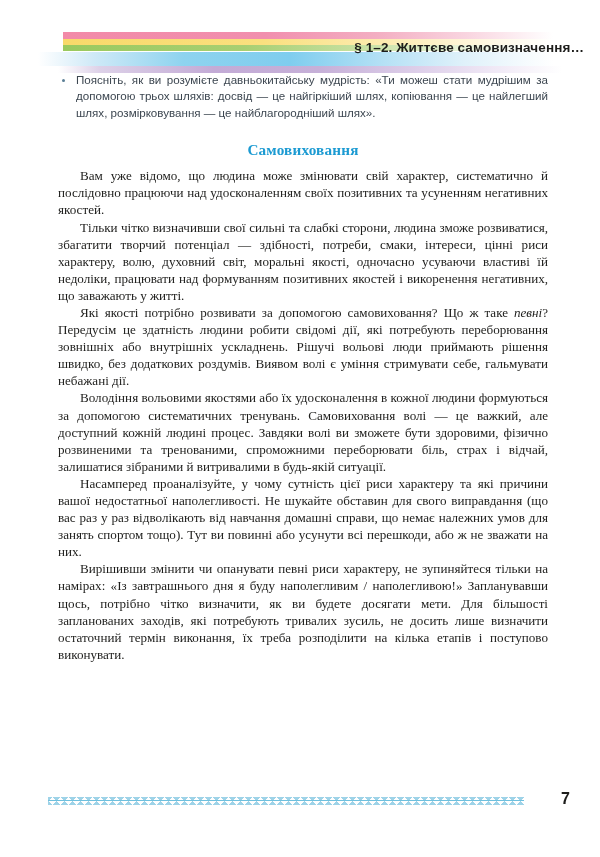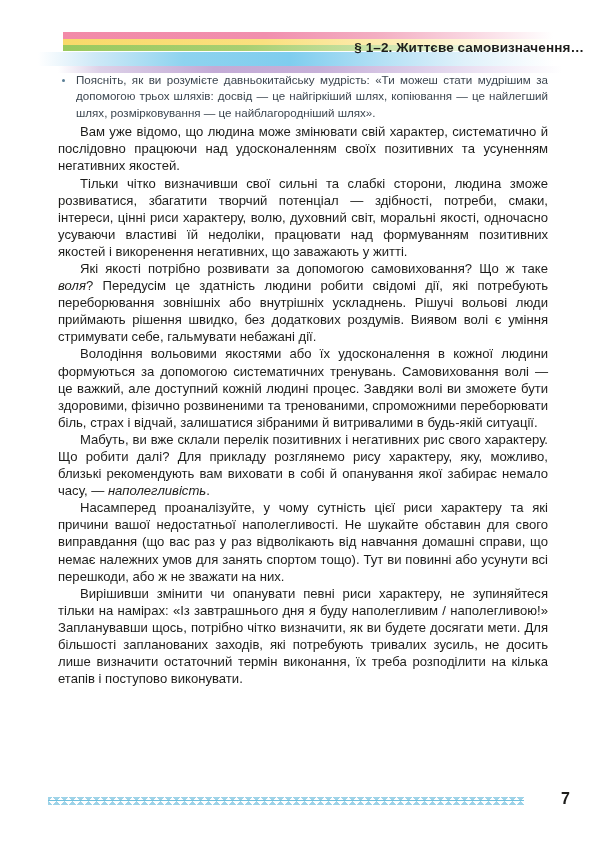--- a/index.html
+++ b/index.html
@@ -136,21 +136,21 @@
     font-family: "Liberation Serif", serif;
     font-weight: bold;
     font-size: 15.2px;
     color: #1b9ad2;
     margin: 20px 0 8px 0;
     letter-spacing: 0.2px;
   }
 
   
   .body-par {
-    font-family: Liberation Sans, sans-serif;
+    font-family: Liberation Serif, serif;
     font-size: 13.1px;
     line-height: 17.1px;
     text-align: justify;
     text-indent: 22px;
     margin: 0;
     color: #1d1d1b;
     hyphens: auto;
   }
   .body-par em {
     font-style: italic;
@@ -214,27 +214,27 @@
 
 <div class="content">
 
   <ul class="task-list">
     <li class="task-item">
       <span class="task-bullet"></span>
       <span>Поясніть, як ви розумієте давньокитайську мудрість: «Ти можеш стати мудрішим за допомогою трьох шляхів: досвід — це найгіркіший шлях, копіювання — це найлегший шлях, розмірковування — це найблагородніший шлях».</span>
     </li>
   </ul>
 
+  <h2 class="section-heading">Самовиховання</h2>
 
   <div>
     <p class="body-par">Вам уже відомо, що людина може змінювати свій характер, систематично й послідовно працюючи над удосконаленням своїх позитивних та усуненням негативних якостей.</p>
     <p class="body-par">Тільки чітко визначивши свої сильні та слабкі сторони, людина зможе розвиватися, збагатити творчий потенціал — здібності, потреби, смаки, інтереси, цінні риси характеру, волю, духовний світ, моральні якості, одночасно усуваючи властиві їй недоліки, працювати над формуванням позитивних якостей і викоренення негативних, що заважають у житті.</p>
-    <p class="body-par">Які якості потрібно розвивати за допомогою самовиховання? Що ж таке <em>воля</em>? Передусім це здатність людини робити свідомі дії, які потребують переборювання зовнішніх або внутрішніх ускладнень. Рішучі вольові люди приймають рішення швидко, без додаткових роздумів. Виявом волі є уміння стримувати себе, гальмувати небажані дії.</p>
+    <p class="body-par">Які якості потрібно розвивати за допомогою самовиховання? Що ж таке <em>певні</em>? Передусім це здатність людини робити свідомі дії, які потребують переборювання зовнішніх або внутрішніх ускладнень. Рішучі вольові люди приймають рішення швидко, без додаткових роздумів. Виявом волі є уміння стримувати себе, гальмувати небажані дії.</p>
     <p class="body-par">Володіння вольовими якостями або їх удосконалення в кожної людини формуються за допомогою систематичних тренувань. Самовиховання волі — це важкий, але доступний кожній людині процес. Завдяки волі ви зможете бути здоровими, фізично розвиненими та тренованими, спроможними переборювати біль, страх і відчай, залишатися зібраними й витривалими в будь-якій ситуації.</p>
-    <p class="body-par">Мабуть, ви вже склали перелік позитивних і негативних рис свого характеру. Що робити далі? Для прикладу розглянемо рису характеру, яку, можливо, близькі рекомендують вам виховати в собі й опанування якої забирає немало часу, — <em>наполегливість</em>.</p>
     <p class="body-par">Насамперед проаналізуйте, у чому сутність цієї риси характеру та які причини вашої недостатньої наполегливості. Не шукайте обставин для свого виправдання (що вас раз у раз відволікають від навчання домашні справи, що немає належних умов для занять спортом тощо). Тут ви повинні або усунути всі перешкоди, або ж не зважати на них.</p>
     <p class="body-par">Вирішивши змінити чи опанувати певні риси характеру, не зупиняйтеся тільки на намірах: «Із завтрашнього дня я буду наполегливим / наполегливою!» Запланувавши щось, потрібно чітко визначити, як ви будете досягати мети. Для більшості запланованих заходів, які потребують тривалих зусиль, не досить лише визначити остаточний термін виконання, їх треба розподілити на кілька етапів і поступово виконувати.</p>
   </div>
 </div>
 
 <div class="page-footer">
   <div class="footer-rule"></div>
   <div class="footer-rule-line"></div>
   <div class="page-number">7</div>
 </div>

